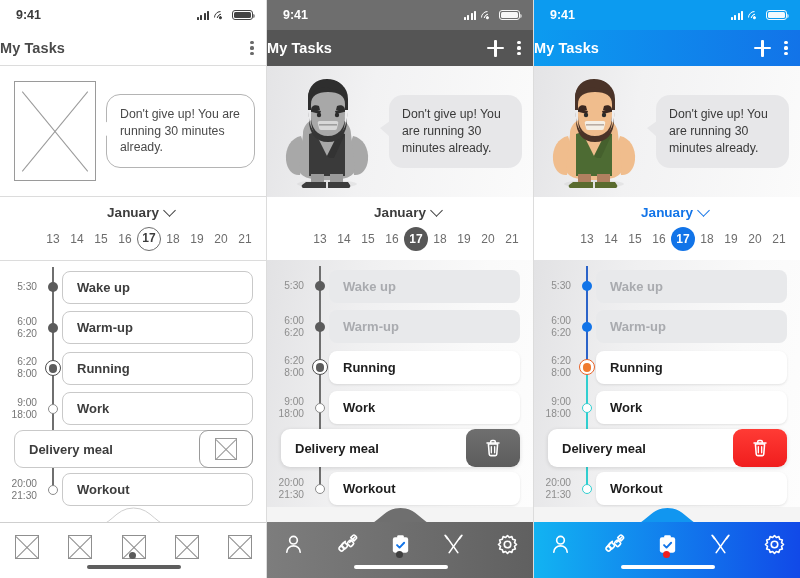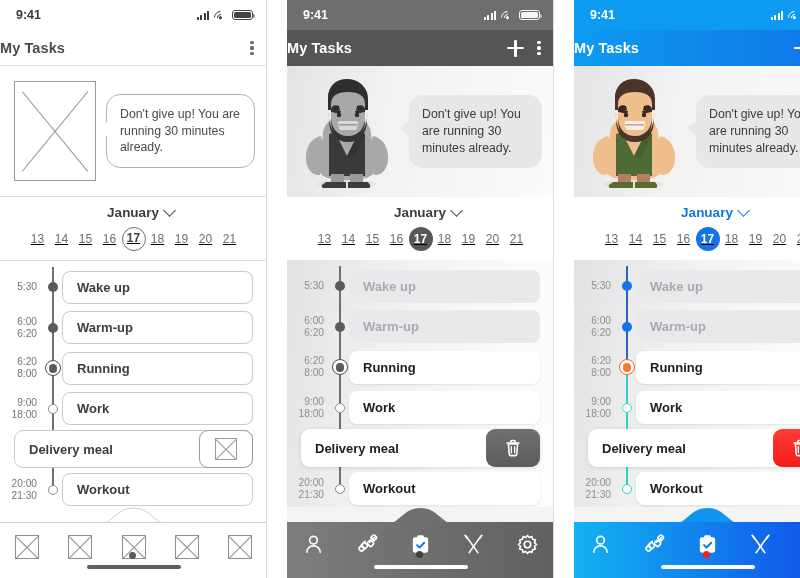--- a/index.html
+++ b/index.html
@@ -2,21 +2,21 @@
 <html><head>
 <meta charset="utf-8">
 <style>
   * { box-sizing: border-box; margin: 0; padding: 0; }
   html, body {
     width: 800px; height: 578px;
     background: #ffffff;
     font-family: "Liberation Sans", sans-serif;
     overflow: hidden;
   }
-  .stage { position: relative; width: 760px; height: 578px; display: flex; gap: 20px; }
+  .stage { position: relative; width: 760px; height: 578px; display: flex; }
 
   .phone {
     position: relative;
     width: 267px; height: 578px;
     overflow: hidden;
     flex: 0 0 267px;
   }
   .phone.p1 { background: #ffffff; }
   .phone.p2 { background: #f4f4f4; }
   .phone.p3 { background: #f4f4f4; }
@@ -114,21 +114,21 @@
   .p2 .cal, .p3 .cal { background:#ffffff; }
   .cal .month {
     display:flex; align-items:center; justify-content:center; gap:6px;
     font-size:13.5px; font-weight:bold; padding-left: 14px;
   }
   .p1 .cal .month { color:#3d3d3d; }
   .p2 .cal .month { color:#3d3d3d; }
   .p3 .cal .month { color:#1274e8; }
   .chev { width:9px; height:9px; border-right:1.7px solid currentColor; border-bottom:1.7px solid currentColor;
           transform: rotate(45deg); margin-top:-4px; }
-  .days { display:flex; justify-content:center; padding: 7px 10px 0; text-decoration: underline; }
+  .days { display:flex; justify-content:flex-end; padding: 7px 10px 0; }
   .day { width:24px; height:24px; line-height:24px; text-align:center;
          font-size:12px; color:#6d6d6d; border-radius:50%; }
   .day.sel { font-weight:bold; }
   .p1 .day.sel { color:#3d3d3d; border:1.4px solid #6d6d6d; line-height:21px; }
   .p2 .day.sel { background:#575757; color:#ffffff; }
   .p3 .day.sel { background:#1274e8; color:#ffffff; }
 
   
   .tasks { position:relative; height: 247px; padding-top: 6px; }
   .p1 .tasks { background:#ffffff; }

